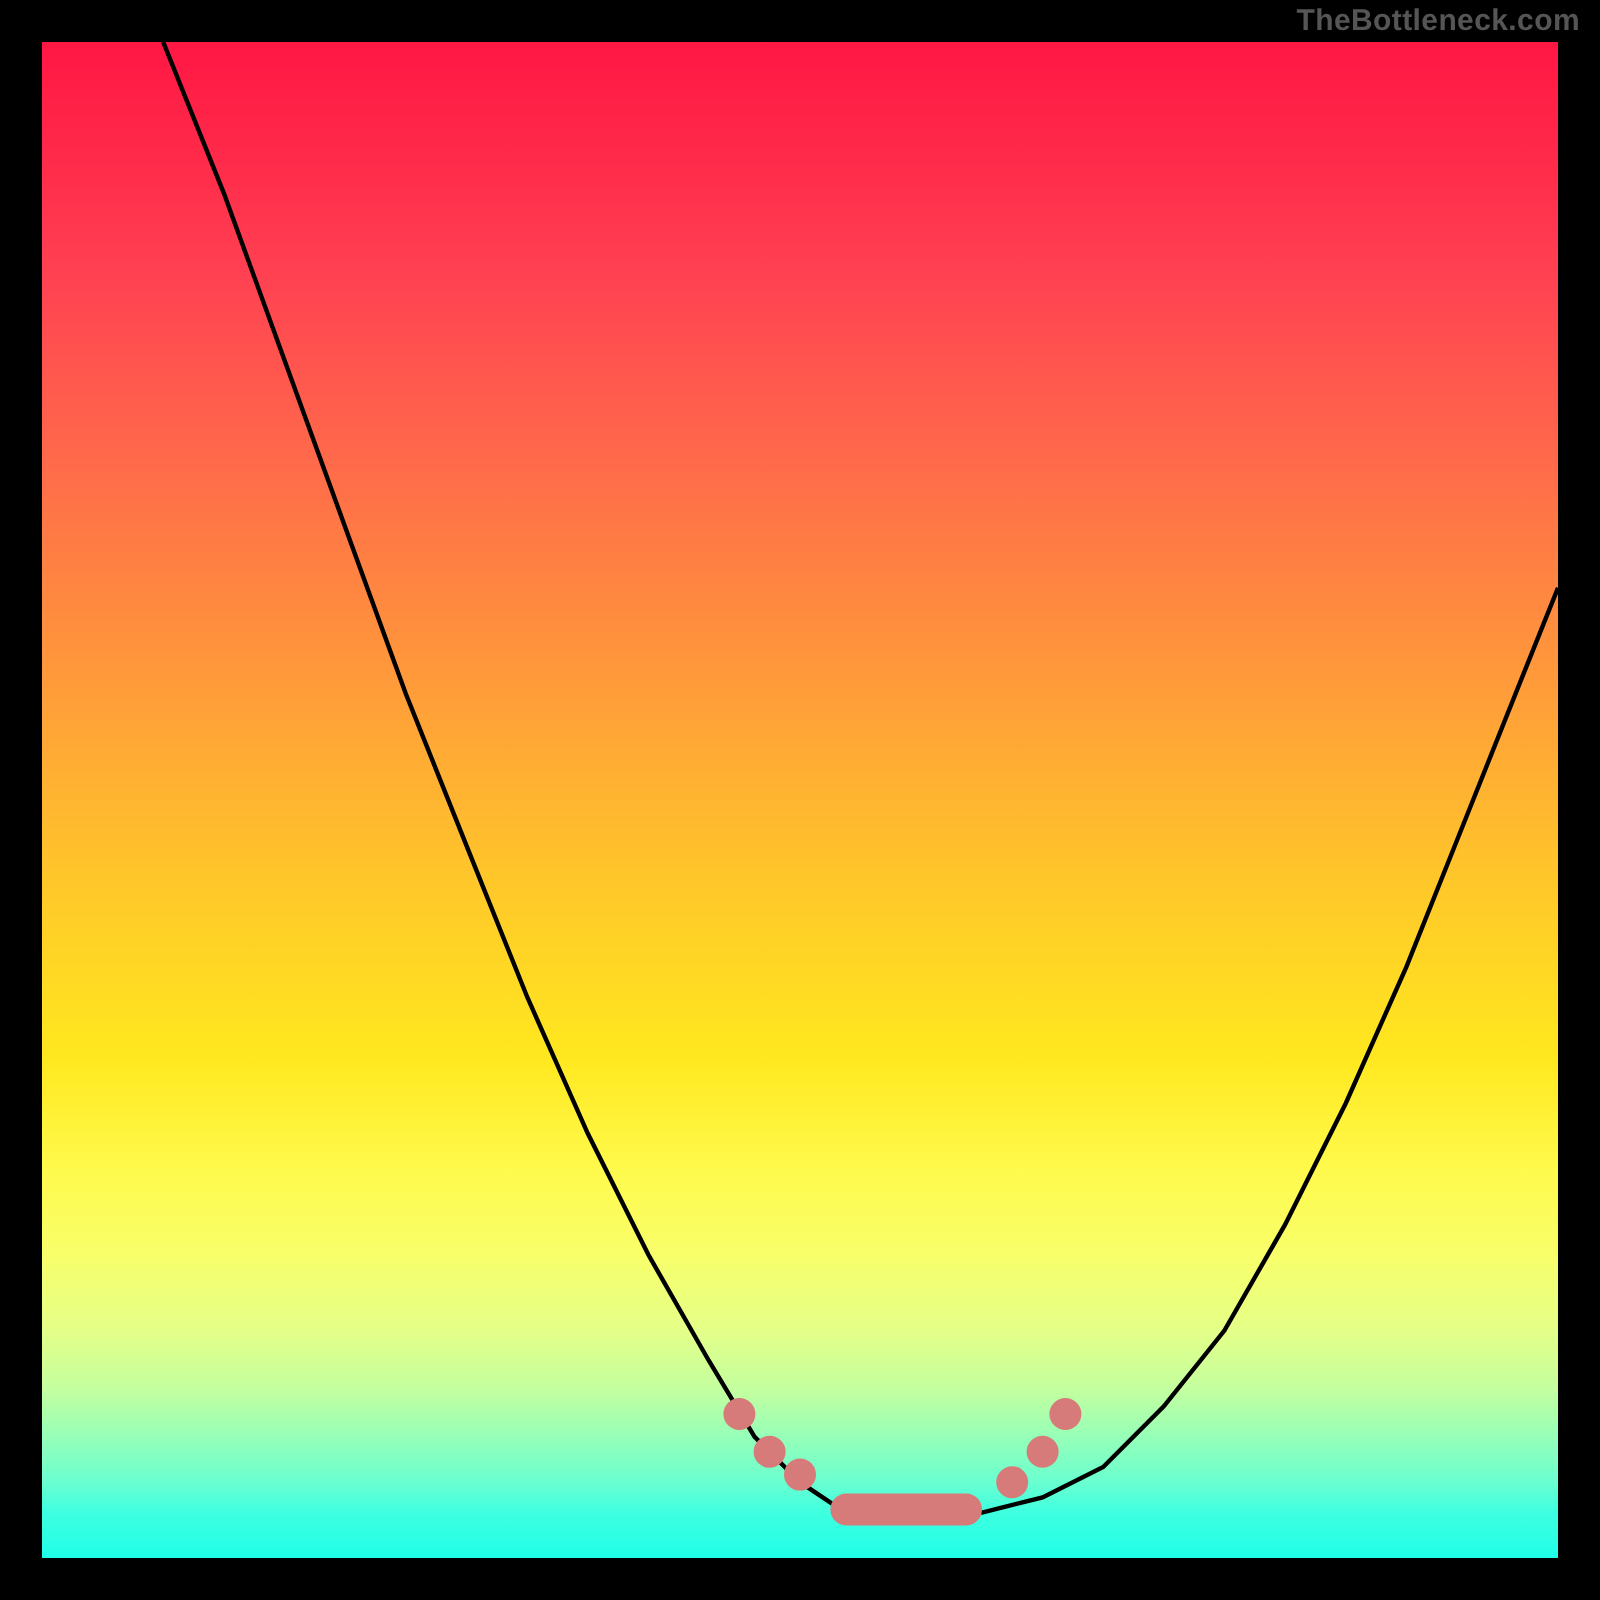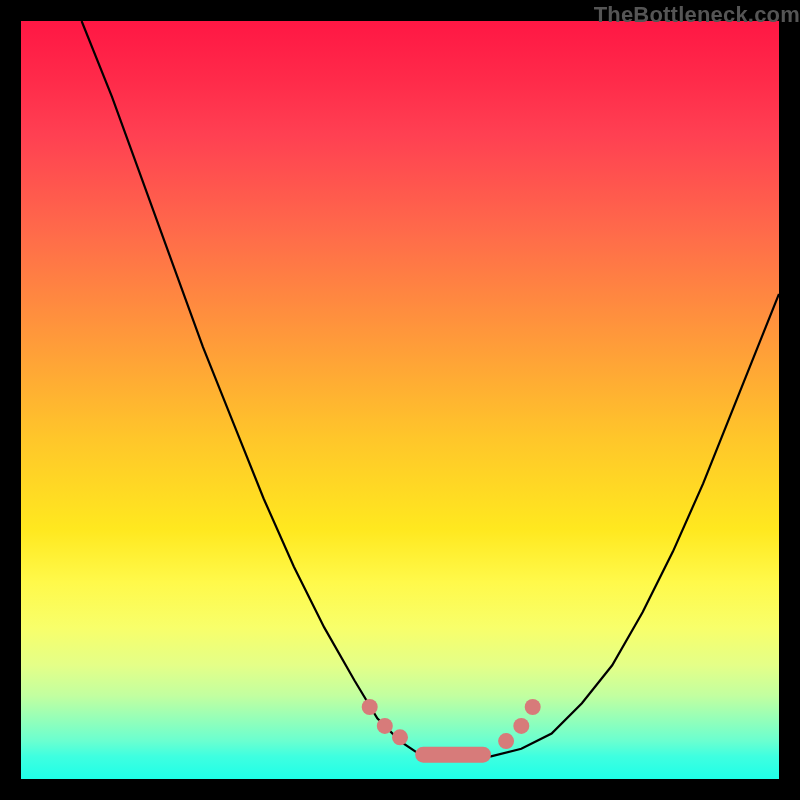--- a/index.html
+++ b/index.html
@@ -29,23 +29,23 @@
       #e4ff88 85%,
       #c2ffa0 89%,
       #96ffb8 92%,
       #6affd0 95%,
       #3fffe0 97%,
       #1fffe8 100%);
   }
   .watermark {
     position: absolute;
     top: 2px;
-    right: 0;
+    right: 10px;
     font-family: Arial, Helvetica, sans-serif;
-    font-size: 22px;
+    font-size: 15px;
     font-weight: bold;
     color: #555;
     letter-spacing: 0.2px;
     z-index: 10;
   }
   svg.curve {
     position: absolute;
     left: 21px;
     top: 21px;
     width: 758px;

